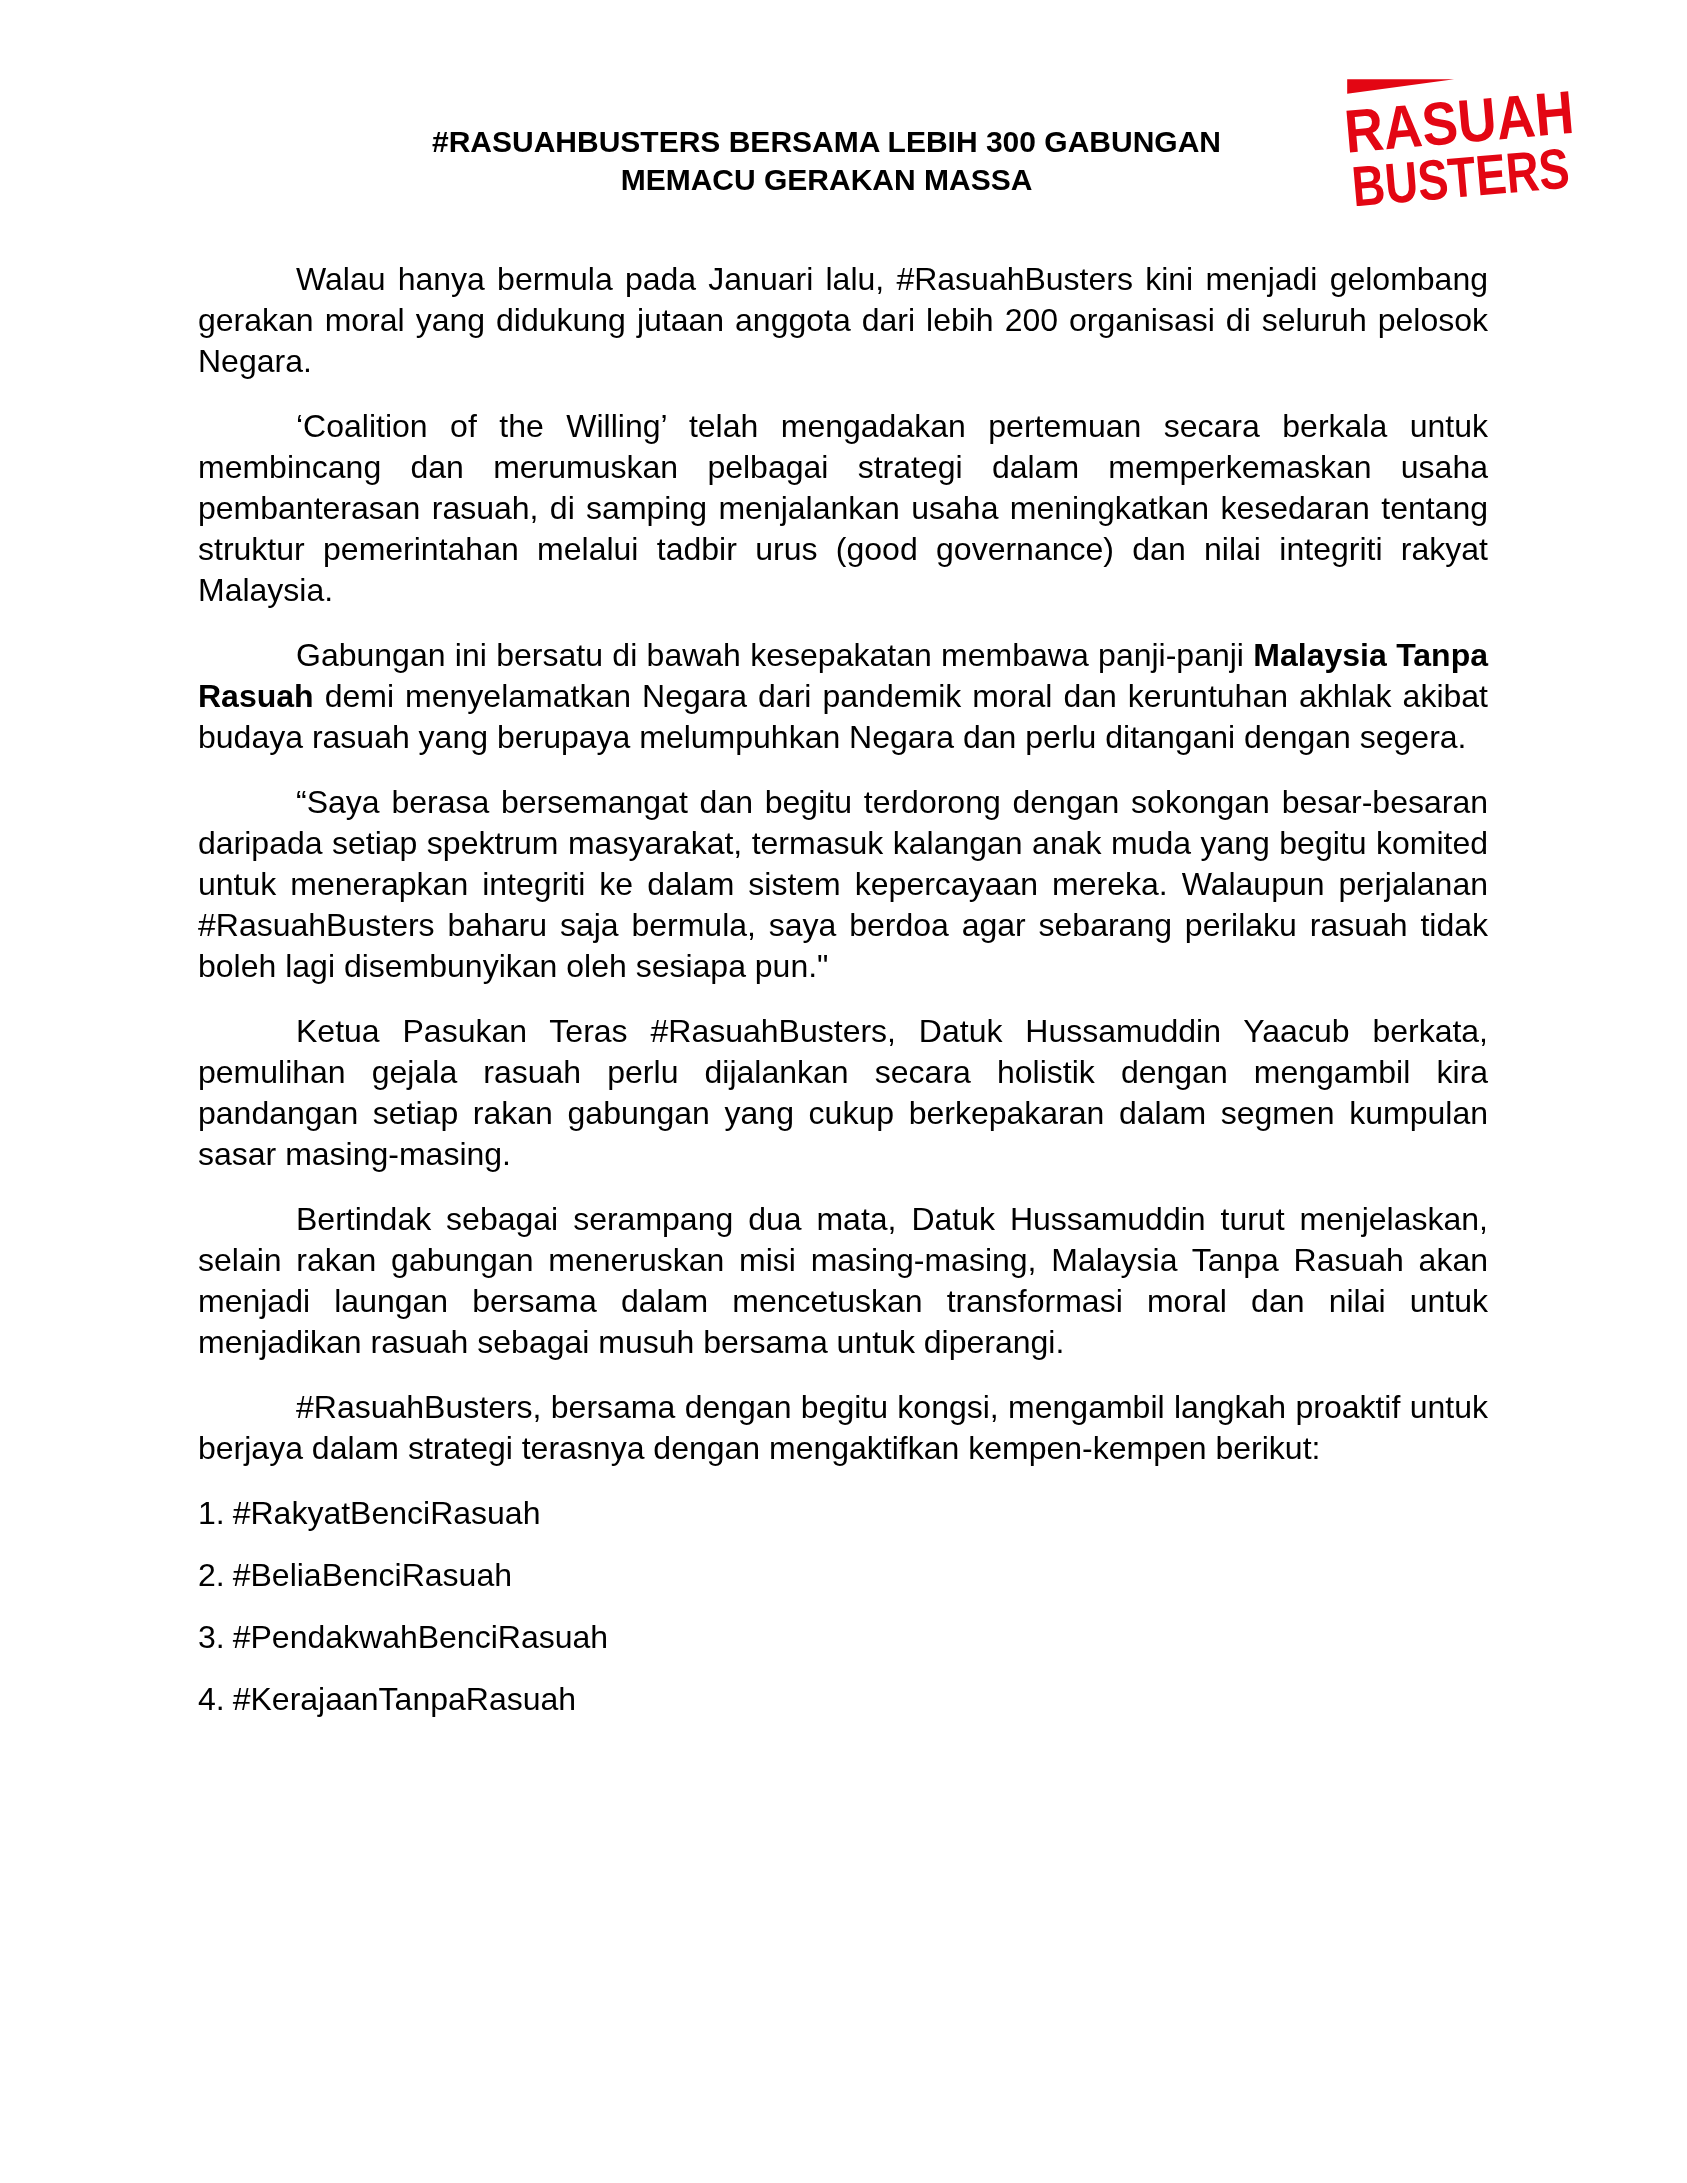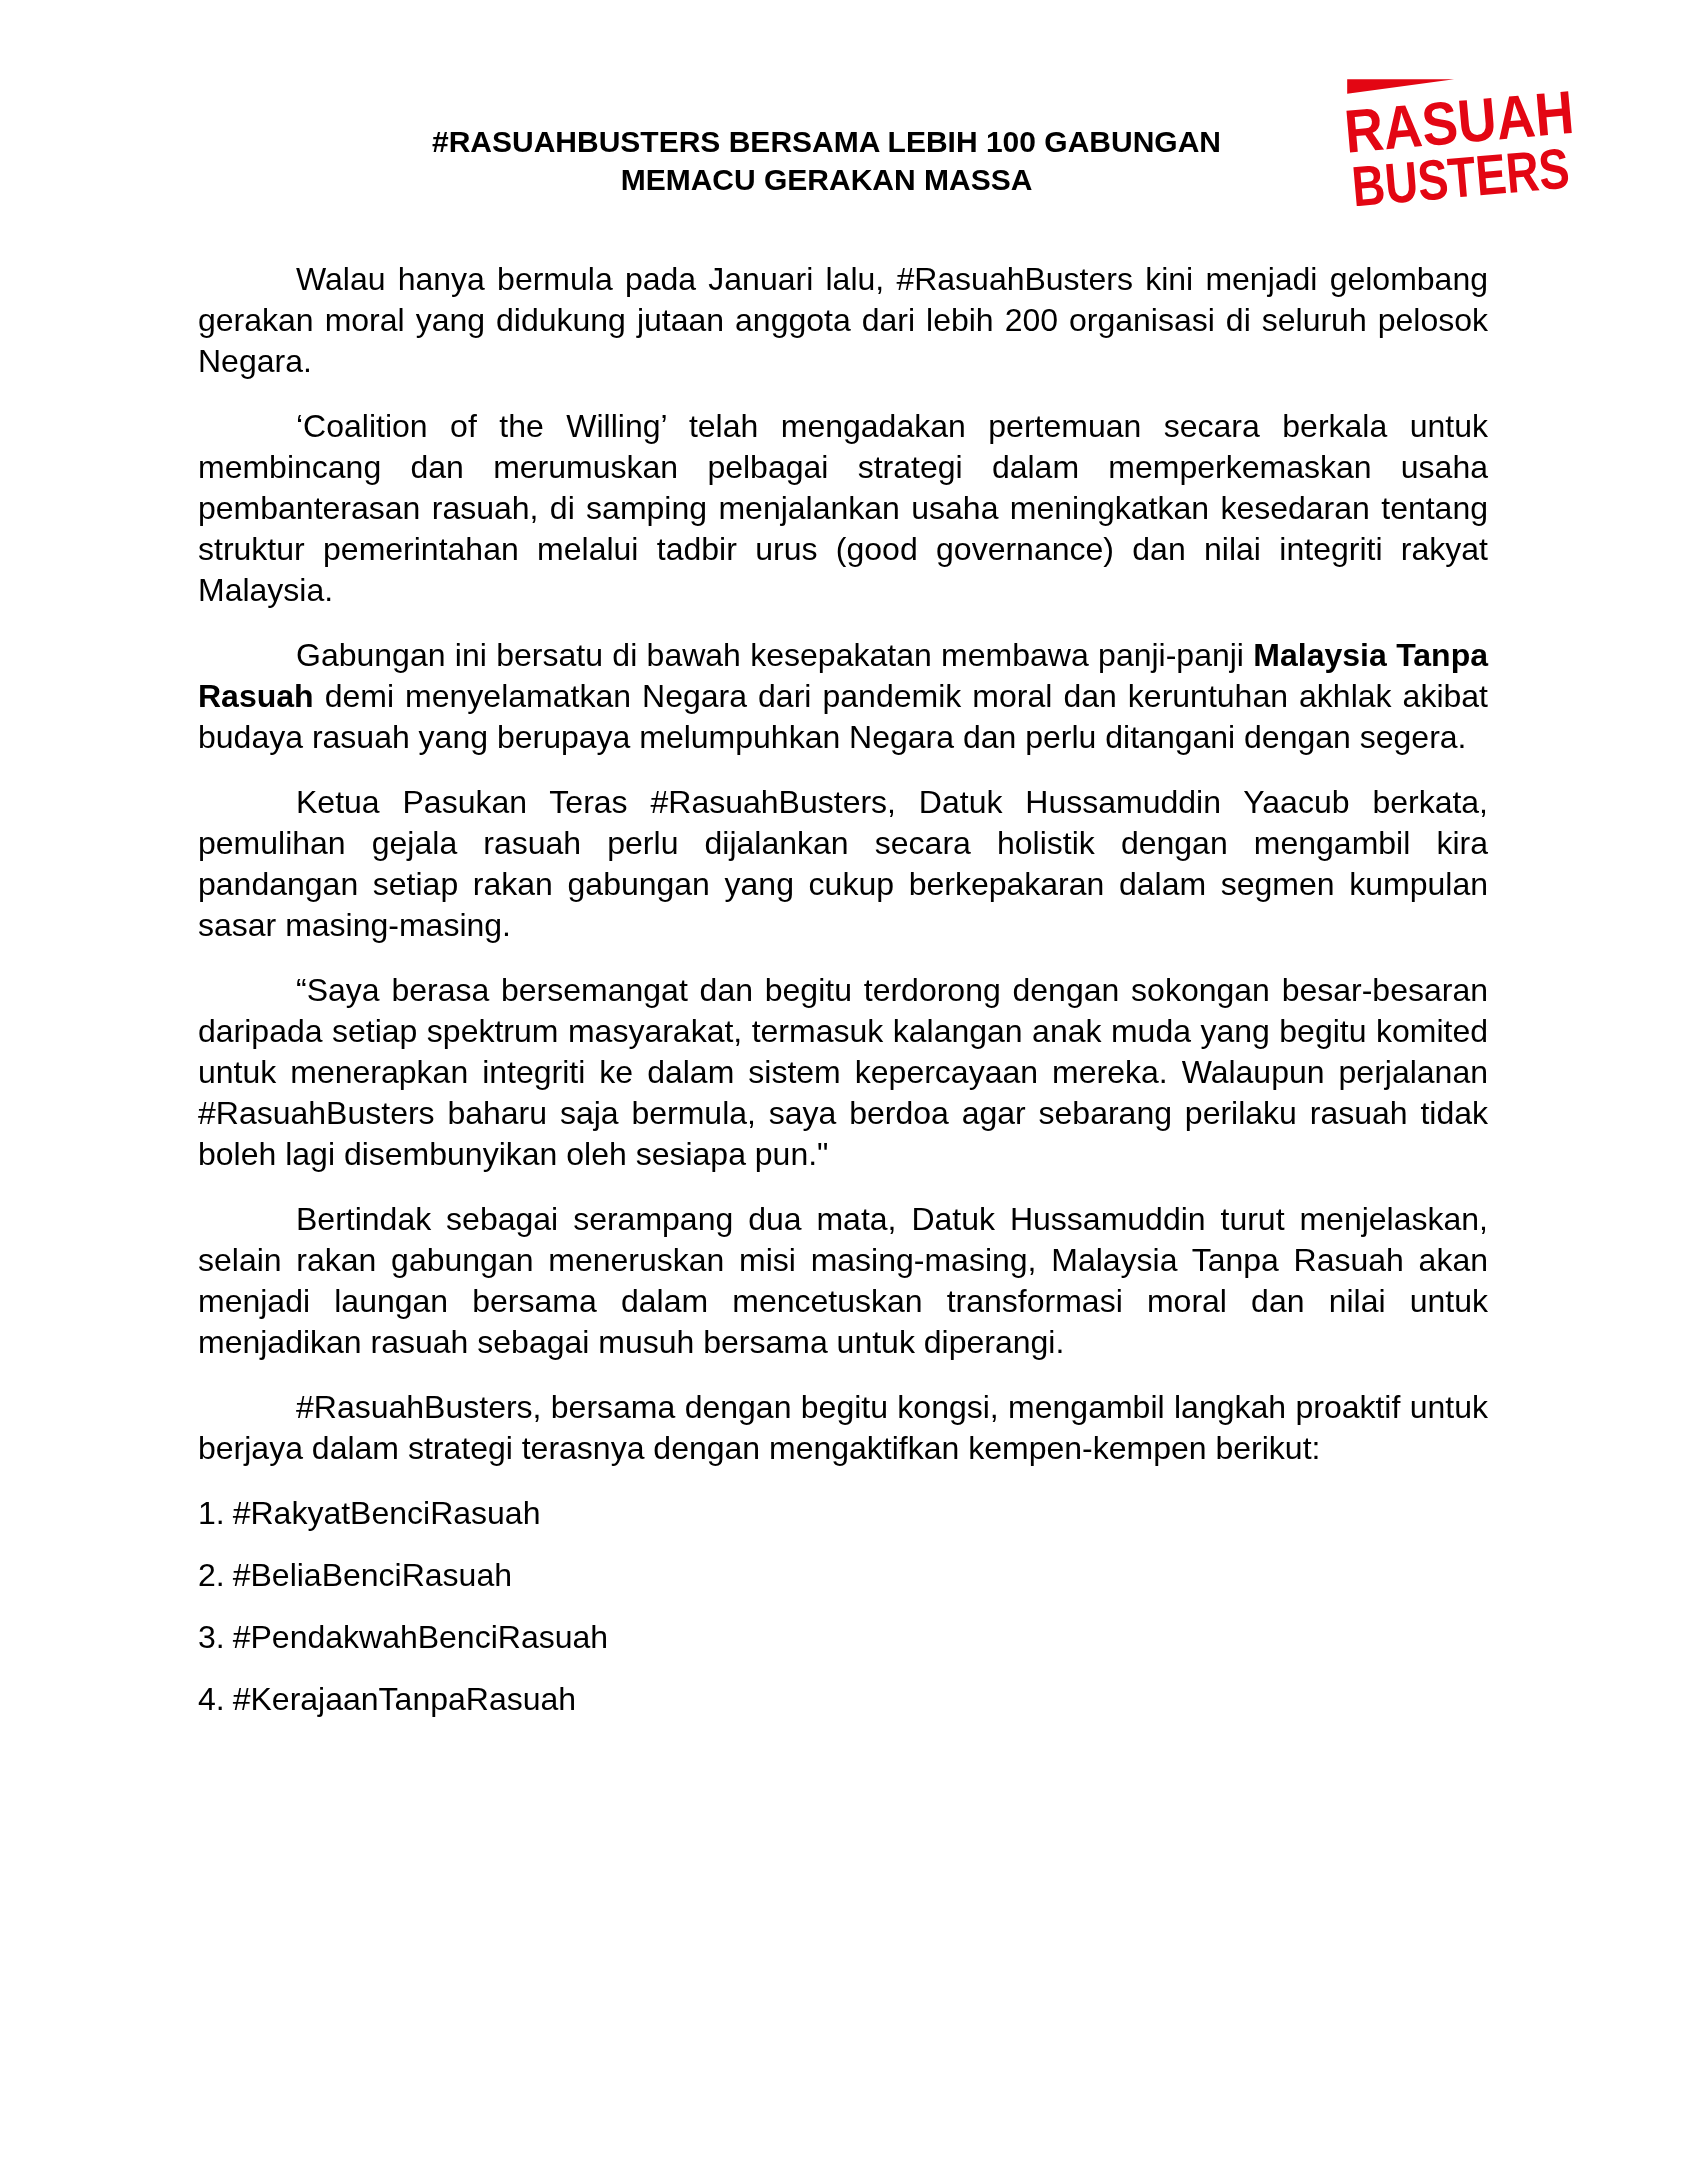--- a/index.html
+++ b/index.html
@@ -66,30 +66,30 @@
   <svg width="238" height="132" viewBox="0 0 360 200">
     <polygon points="6,8 168,8 6,30" fill="#e30613"></polygon>
     <g transform="rotate(-5 180 100)">
       <text x="4" y="104" font-family="Liberation Sans, sans-serif" font-weight="bold" font-size="92" fill="#e30613" textLength="348" lengthAdjust="spacingAndGlyphs">RASUAH</text>
       <text x="8" y="186" font-family="Liberation Sans, sans-serif" font-weight="bold" font-size="86" fill="#e30613" textLength="330" lengthAdjust="spacingAndGlyphs">BUSTERS</text>
     </g>
   </svg>
 </div>
 
 <div class="title">
-  <div>#RASUAHBUSTERS BERSAMA LEBIH 100 GABUNGAN</div>
+  <div>#RASUAHBUSTERS BERSAMA LEBIH 300 GABUNGAN</div>
   <div>MEMACU GERAKAN MASSA</div>
 </div>
 
 <div class="content">
   <p class="para">Walau hanya bermula  pada Januari lalu, #RasuahBusters kini menjadi gelombang gerakan moral yang didukung jutaan anggota dari lebih 200 organisasi di seluruh pelosok Negara.</p>
   <p class="para">‘Coalition of the Willing’ telah mengadakan pertemuan secara berkala untuk membincang dan merumuskan pelbagai strategi dalam memperkemaskan usaha pembanterasan rasuah, di samping menjalankan usaha meningkatkan kesedaran tentang struktur pemerintahan melalui tadbir urus (good governance) dan nilai integriti rakyat Malaysia.</p>
   <p class="para"><span>Gabungan ini bersatu di bawah kesepakatan membawa panji-panji </span><b>Malaysia Tanpa Rasuah</b><span> demi menyelamatkan Negara dari pandemik moral dan keruntuhan akhlak akibat budaya rasuah yang berupaya melumpuhkan Negara dan perlu ditangani dengan segera.</span></p>
+  <p class="para">“Saya berasa bersemangat dan begitu terdorong dengan sokongan besar-besaran daripada setiap spektrum masyarakat, termasuk kalangan anak muda yang begitu komited untuk menerapkan integriti ke dalam sistem kepercayaan mereka. Walaupun perjalanan #RasuahBusters baharu saja bermula, saya berdoa agar sebarang perilaku rasuah tidak boleh lagi disembunyikan oleh sesiapa pun."</p>
   <p class="para">Ketua Pasukan Teras #RasuahBusters, Datuk Hussamuddin Yaacub berkata, pemulihan gejala rasuah perlu dijalankan secara holistik dengan mengambil kira pandangan setiap rakan gabungan yang cukup berkepakaran dalam segmen kumpulan sasar masing-masing.</p>
-  <p class="para">“Saya berasa bersemangat dan begitu terdorong dengan sokongan besar-besaran daripada setiap spektrum masyarakat, termasuk kalangan anak muda yang begitu komited untuk menerapkan integriti ke dalam sistem kepercayaan mereka. Walaupun perjalanan #RasuahBusters baharu saja bermula, saya berdoa agar sebarang perilaku rasuah tidak boleh lagi disembunyikan oleh sesiapa pun."</p>
   <p class="para">Bertindak sebagai serampang dua mata, Datuk Hussamuddin turut menjelaskan, selain rakan gabungan meneruskan misi masing-masing, Malaysia Tanpa Rasuah akan menjadi laungan bersama dalam mencetuskan transformasi moral dan nilai untuk menjadikan rasuah sebagai musuh bersama untuk diperangi.</p>
   <p class="para">#RasuahBusters, bersama dengan begitu kongsi, mengambil langkah proaktif untuk berjaya dalam strategi terasnya dengan mengaktifkan kempen-kempen berikut:</p>
 
   <ul class="list">
     <li><span class="num">1.</span><span>#RakyatBenciRasuah</span></li>
     <li><span class="num">2.</span><span>#BeliaBenciRasuah</span></li>
     <li><span class="num">3.</span><span>#PendakwahBenciRasuah</span></li>
     <li><span class="num">4.</span><span>#KerajaanTanpaRasuah</span></li>
   </ul>
 </div>

